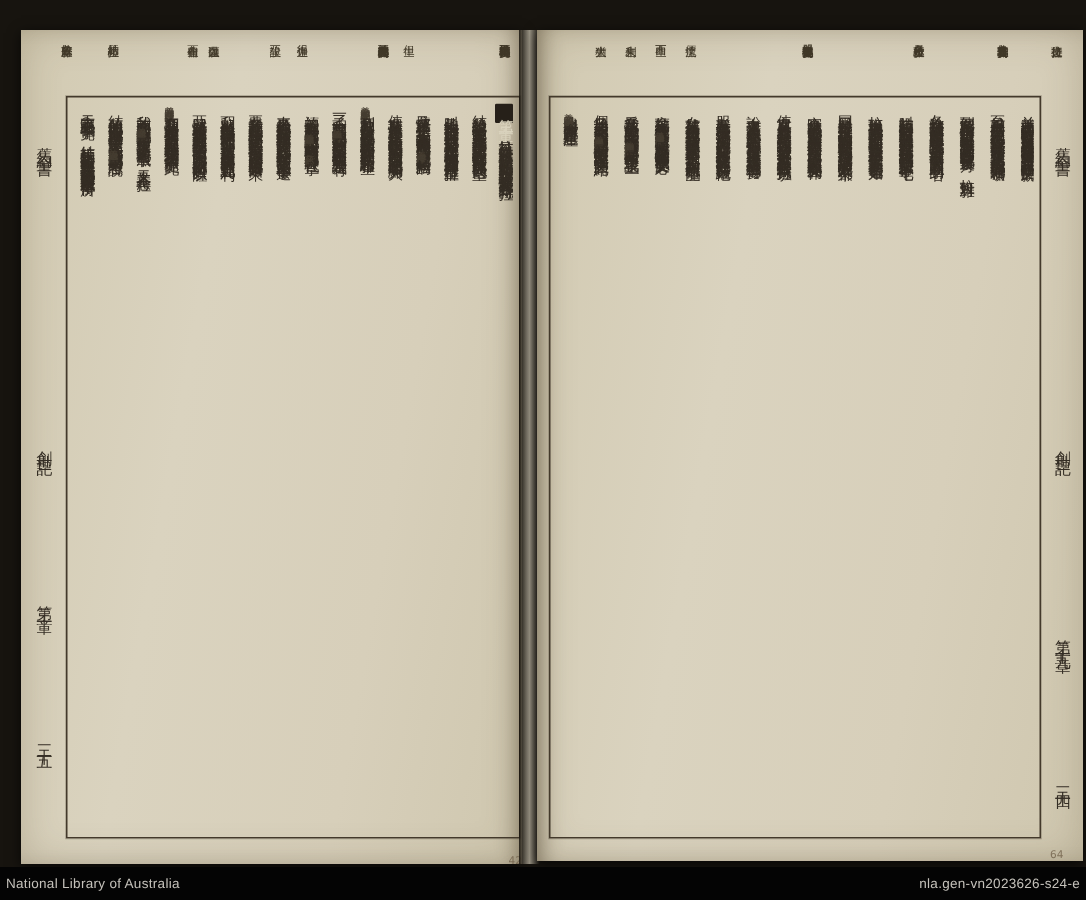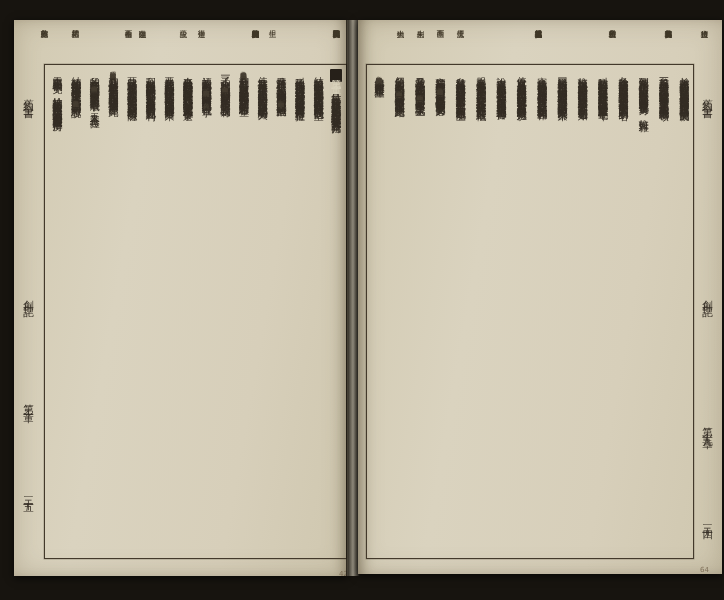--- a/index.html
+++ b/index.html
@@ -113,14 +113,18 @@
   <div class="tnote" style="right: 14px;">拉班接待之</div>
       <div class="tnote" style="right: 50px;">雅各爲拉班約娶其女爲妻</div>
       <div class="tnote" style="right: 106px;">雅各被拉班所愚</div>
       <div class="tnote" style="right: 180px;">兼娶拉結爲妻復爲之服役七載</div>
       <div class="tnote" style="right: 258px;">流便生</div>
       <div class="tnote" style="right: 278px;">西面生</div>
       <div class="tnote" style="right: 298px;">利未生</div>
       <div class="tnote" style="right: 318px;">猶大生</div>
     </div>
 
+  <div class="bottom-band">
+    <span class="wm wm-left">National Library of Australia</span>
+    <span class="wm wm-right">nla.gen-vn2023626-s24-e</span>
+  </div>
 
 </div>
 
 </body></html>

